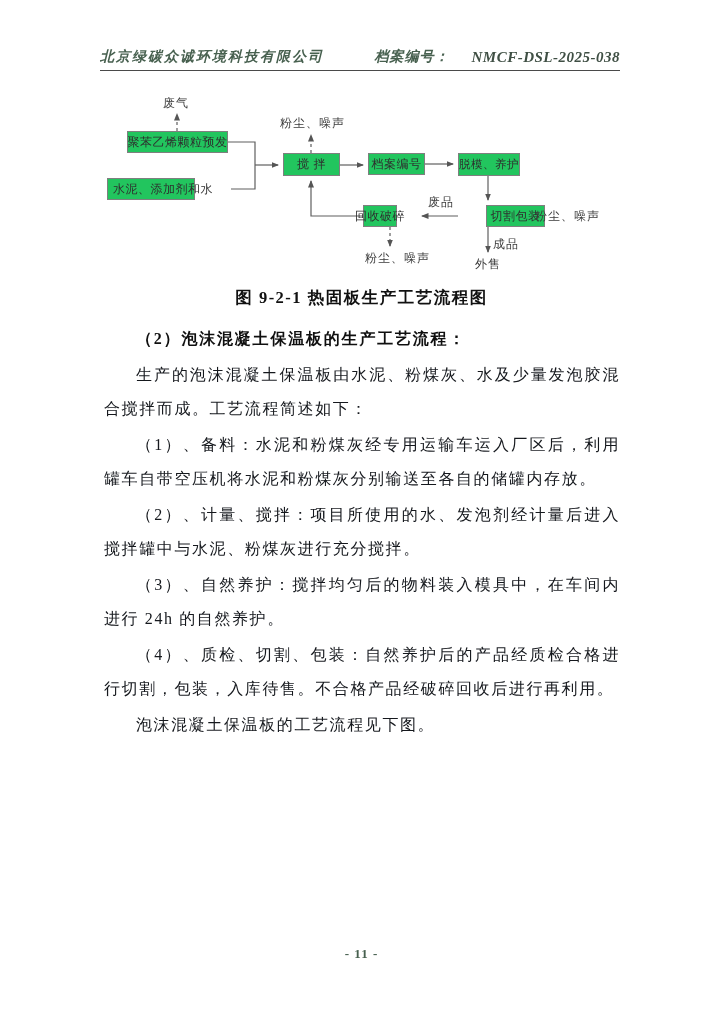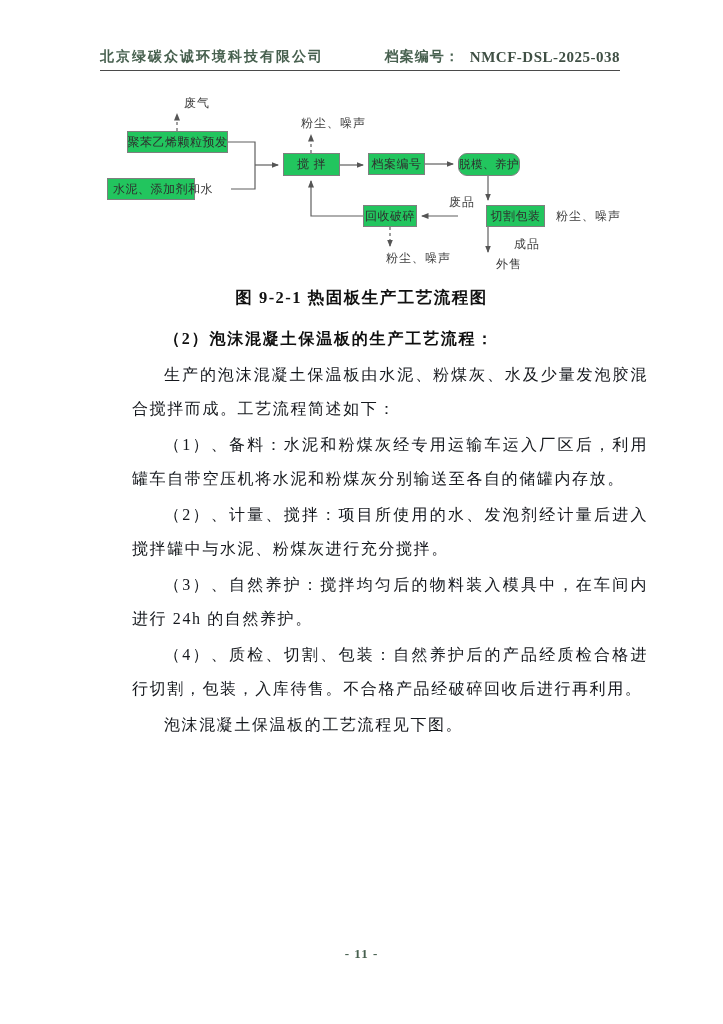--- a/index.html
+++ b/index.html
@@ -7,61 +7,61 @@
     position:relative;width:723px;height:1024px;margin:0 auto;
     background:#ffffff;overflow:hidden;
     font-family:"Liberation Serif","DejaVu Serif",serif;
     color:#1a1a1a;
   }
   
   .header{
     position:absolute;left:100px;top:44px;width:520px;height:27px;
     display:flex;justify-content:space-between;align-items:flex-end;
     border-bottom:1.5px solid #4a4a4a;
-    padding-bottom:4px;box-sizing:border-box;
+    padding-bottom:4px;box-sizing:border-box;font-style:italic;
   }
   .header .company{font-size:14px;font-weight:600;color:#47604f;letter-spacing:2px;}
-  .header .archive{display:flex;align-items:flex-end;gap:10px;}
+  .header .archive{display:flex;align-items:flex-end;gap:22px;}
   .header .archive-label{font-size:14px;font-weight:600;color:#47604f;letter-spacing:1px;}
   .header .archive-number{font-size:15px;font-weight:700;color:#3f4f44;letter-spacing:.5px;}
   
   .flowchart{position:absolute;left:95px;top:88px;width:530px;height:198px;
     font-family:"Liberation Sans","DejaVu Sans",sans-serif;}
   .flowchart svg{position:absolute;left:0;top:0;}
   .fnode{
     position:absolute;border:1px solid #7f7f7f;background:#22c55e;color:#2e2e2e;
     font-size:12px;display:flex;align-items:center;justify-content:center;
     white-space:nowrap;box-sizing:border-box;letter-spacing:.5px;
   }
   .flabel{
-    position:absolute;color:#3a3a3a;font-size:12px;white-space:nowrap;letter-spacing:1px;margin-left:21px;
+    position:absolute;color:#3a3a3a;font-size:12px;white-space:nowrap;letter-spacing:1px;
   }
   .n-pre{left:32px;top:43px;width:101px;height:22px;}
   .n-cem{left:12px;top:90px;width:88px;height:22px;padding-left:24px;}
   .n-mix{left:188px;top:65px;width:57px;height:23px;}
   .n-press{left:273px;top:65px;width:57px;height:22px;}
-  .n-demold{left:363px;top:65px;width:62px;height:23px;font-size:11.5px;border-radius:9px;}
+  .n-demold{left:363px;top:65px;width:62px;height:23px;font-size:11.5px;}
   .n-cut{left:363px;top:117px;width:59px;height:22px;margin-left:28px;}
-  .n-rec{left:268px;top:117px;width:54px;height:22px;}
+  .n-rec{left:268px;top:117px;width:34px;height:22px;}
   .l-gas{left:68px;top:7px;}
   .l-dn-mix{left:185px;top:27px;}
   .l-dn-cut{left:440px;top:120px;}
   .l-dn-rec{left:270px;top:162px;}
   .l-scrap{left:333px;top:106px;}
   .l-fin{left:398px;top:148px;}
   .l-sold{left:380px;top:168px;}
   
   .caption{
     position:absolute;left:0;top:287px;width:723px;text-align:center;
     font-size:16.5px;font-weight:700;color:#111;letter-spacing:1.5px;
   }
   .bodytext{
     position:absolute;left:104px;top:322px;width:516px;
     font-size:16px;line-height:34px;letter-spacing:1.6px;
-    text-align:justify;color:#15181d;margin-left:28px;
+    text-align:justify;color:#15181d;
   }
   .bodytext p{margin:0 0 2px 0;text-indent:2em;}
   .bodytext p.heading{font-weight:700;color:#0f0f0f;letter-spacing:1.8px;}
   
   .footer{
     position:absolute;left:0;top:946px;width:723px;text-align:center;
     font-size:13px;font-weight:600;color:#47604f;letter-spacing:1px;
   }
 </style>
 </head>

